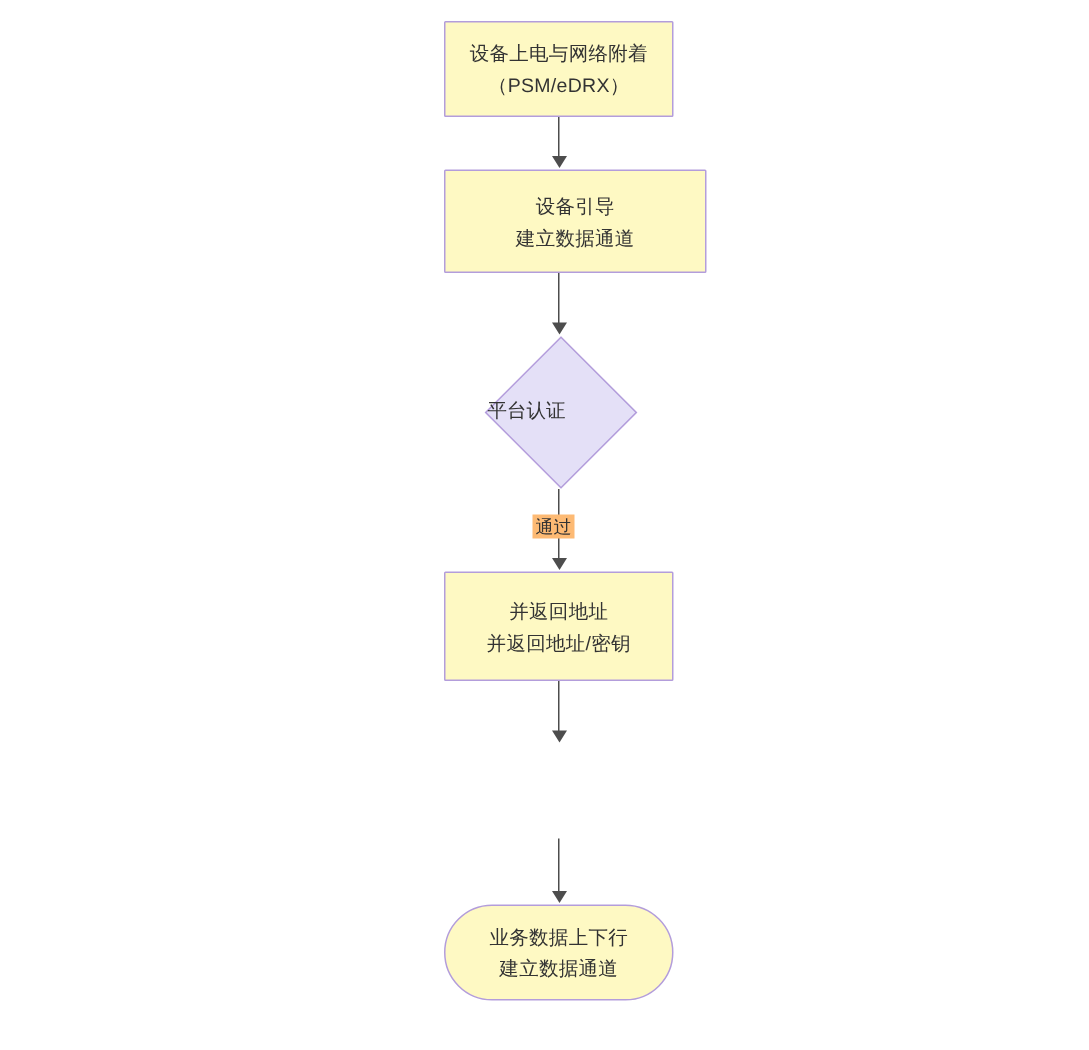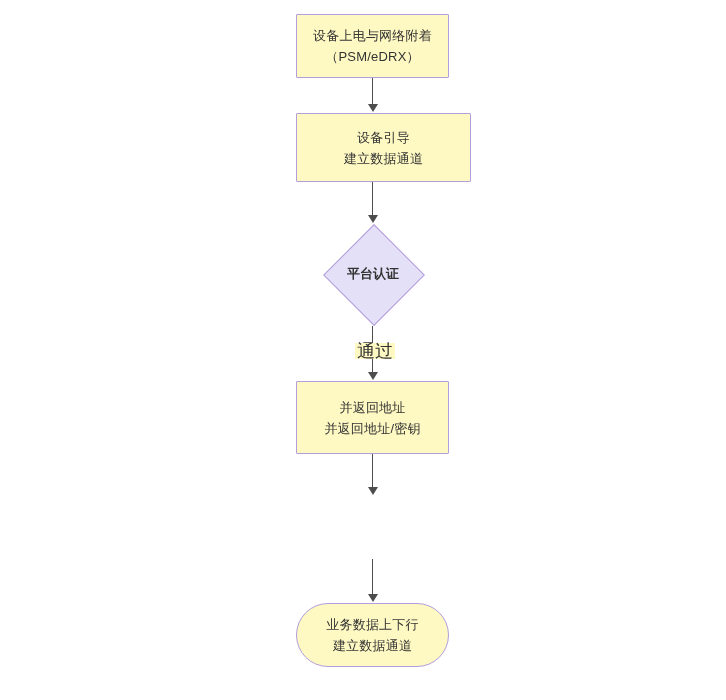--- a/index.html
+++ b/index.html
@@ -36,22 +36,21 @@
     line-height: 21px;
     color: #333333;
     text-align: center;
     white-space: nowrap;
     letter-spacing: 0.2px;
   }
   .node-diamond-wrap {
     position: absolute;
     display: flex;
     align-items: center;
-    justify-content: center;
-    font-weight: bold;
+    justify-content: flex-start;
   }
   .diamond-shape {
     position: absolute;
     left: 50%;
     top: 50%;
     width: 70px;
     height: 70px;
     margin-left: -35px;
     margin-top: -35px;
     background: #e4e0f7;
@@ -74,22 +73,22 @@
   .arrow-head {
     position: absolute;
     width: 0;
     height: 0;
     border-left: 5px solid transparent;
     border-right: 5px solid transparent;
     border-top: 8px solid #4d4d4d;
   }
   .edge-label {
     position: absolute;
-    background: #fef9c3;
-    font-size: 18px;
+    background: #fdba74;
+    font-size: 12px;
     color: #333333;
     line-height: 16px;
     padding: 0 2px;
     white-space: nowrap;
     text-align: center;
   }
 </style>
 </head>
 <body>
 

